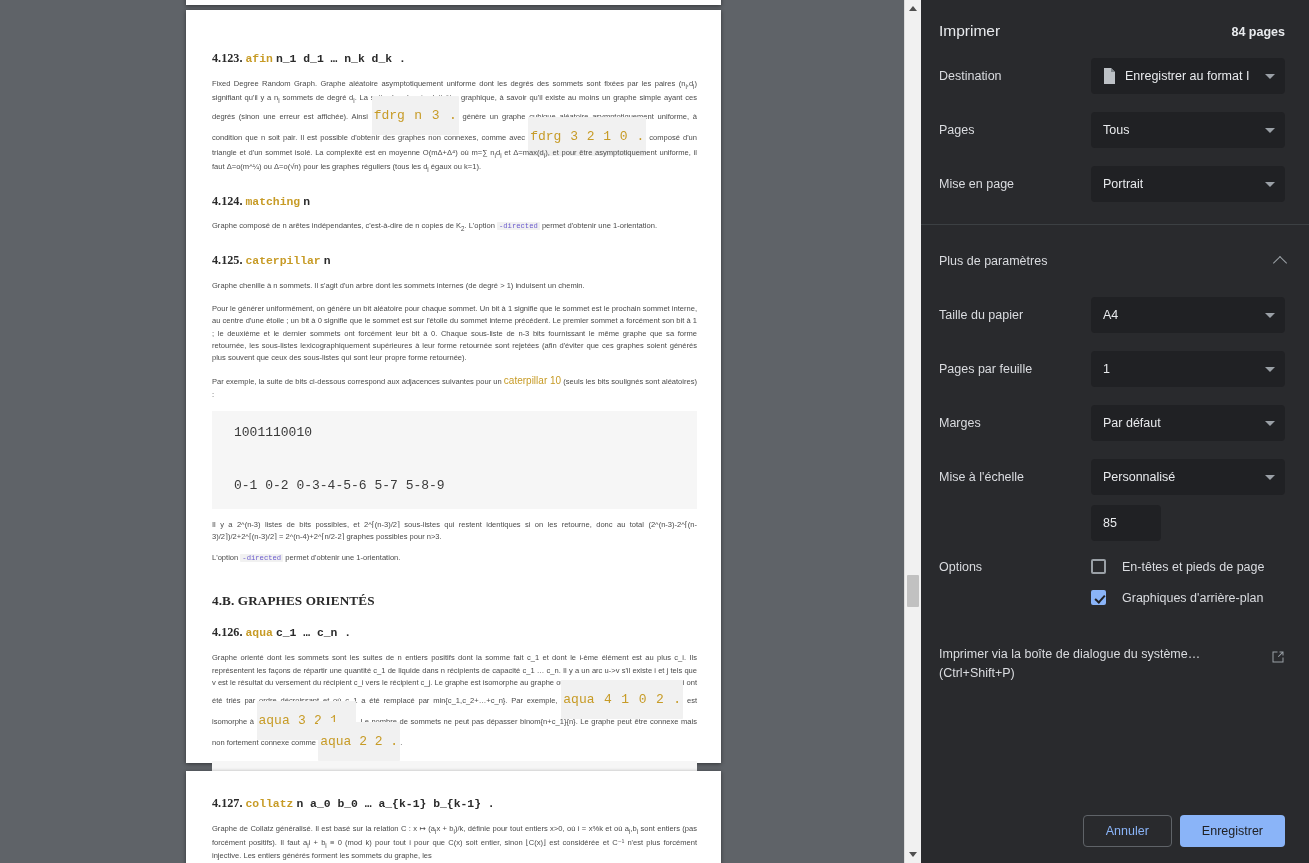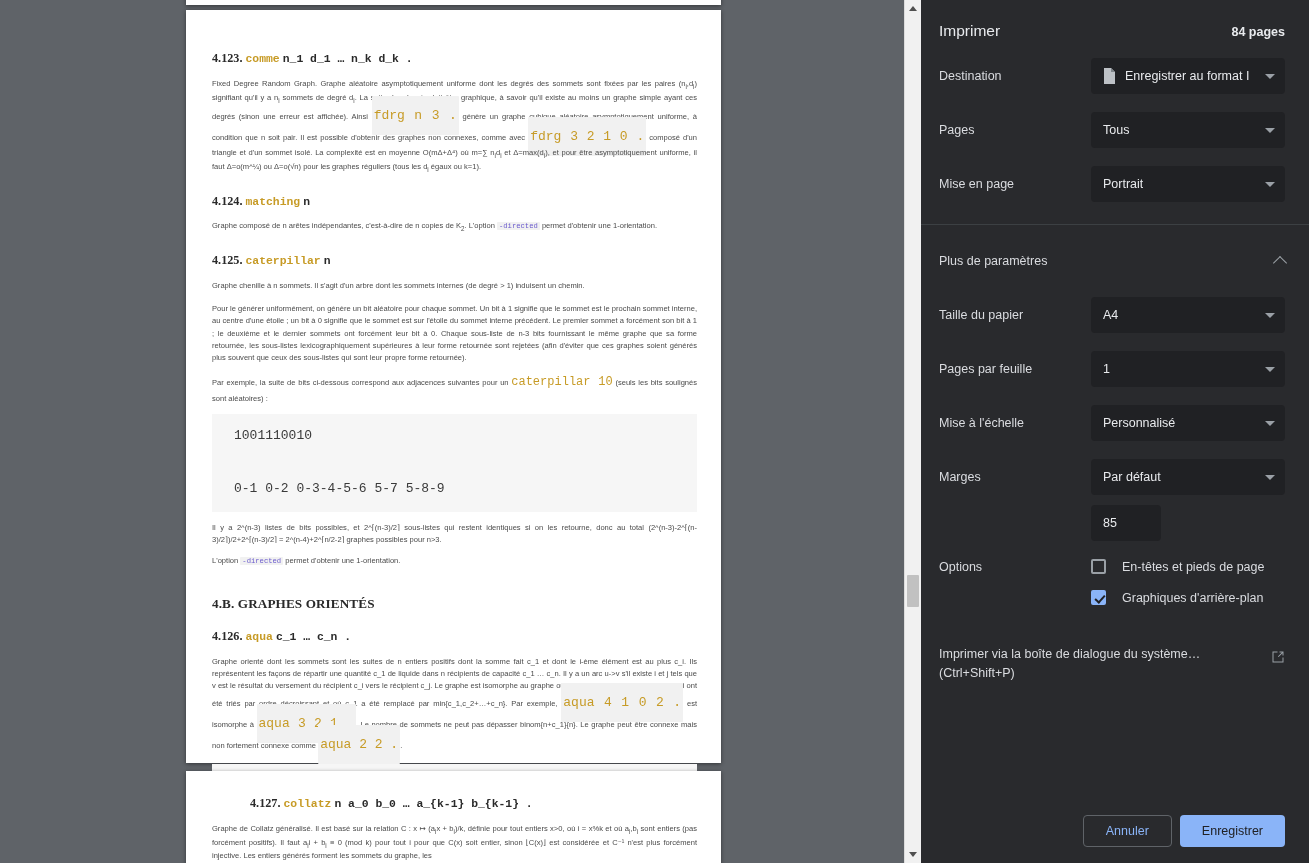--- a/index.html
+++ b/index.html
@@ -69,23 +69,23 @@
     padding: 12px 2px; font-size: 13px; border-radius: 1px;
     white-space: pre;
   }
   code.opt {
     font-family: "Liberation Mono", monospace;
     background: #f1f1f1; color: #6a5acd;
     padding: 0 2px; font-size: 7.2px; border-radius: 1px;
     white-space: pre;
   }
   code.plain {
-    font-family: Liberation Mono, monospace;
+    font-family: Liberation Sans, sans-serif;
     background: transparent; color: #c79b26;
-    font-size: 12px; white-space: pre;
+    font-size: 10px; white-space: pre;
   }
 
   pre.block {
     background: #f6f6f6;
     font-family: "Liberation Mono", monospace;
     font-size: 13px; line-height: 2.05;
     color: #3a3a3a;
     padding: 9px 0 9px 22px;
     margin: 5px 0 10px 0;
     white-space: pre;
@@ -269,21 +269,21 @@
   <div class="preview-pane">
     <div class="doc-scroll">
 
       <div class="page page-prev"></div>
 
       <div class="page page-main">
         <div class="page-inner doc">
 
           <h3 class="cmd">
             <span class="num">4.123.</span>
-            <span class="kw">comme</span>
+            <span class="kw">afin</span>
             <span class="args">n_1 d_1 … n_k d_k .</span>
           </h3>
           <p class="para"><span>Fixed Degree Random Graph. Graphe aléatoire asymptotiquement uniforme dont les degrés des sommets sont fixées par les paires (n</span><sub>i</sub><span>,d</span><sub>i</sub><span>) signifiant qu'il y a n</span><sub>i</sub><span> sommets de degré d</span><sub>i</sub><span>. La suite des degrés doit être graphique, à savoir qu'il existe au moins un graphe simple ayant ces degrés (sinon une erreur est affichée). Ainsi </span><code class="inl">fdrg n 3 .</code><span> génère un graphe cubique aléatoire asymptotiquement uniforme, à condition que n soit pair. Il est possible d'obtenir des graphes non connexes, comme avec </span><code class="inl">fdrg 3 2 1 0 .</code><span> composé d'un triangle et d'un sommet isolé. La complexité est en moyenne O(mΔ+Δ⁴) où m=∑ n</span><sub>i</sub><span>d</span><sub>i</sub><span> et Δ=max(d</span><sub>i</sub><span>), et pour être asymptotiquement uniforme, il faut Δ=o(m^¼) ou Δ=o(√n) pour les graphes réguliers (tous les d</span><sub>i</sub><span> égaux ou k=1).</span></p>
 
           <h3 class="cmd">
             <span class="num">4.124.</span>
             <span class="kw">matching</span>
             <span class="args">n</span>
           </h3>
           <p class="para"><span>Graphe composé de n arêtes indépendantes, c'est-à-dire de n copies de K</span><sub>2</sub><span>. L'option </span><code class="opt">-directed</code><span> permet d'obtenir une 1-orientation.</span></p>
@@ -313,21 +313,21 @@
           </h3>
           <p class="para"><span>Graphe orienté dont les sommets sont les suites de n entiers positifs dont la somme fait c_1 et dont le i-ème élément est au plus c_i. Ils représentent les façons de répartir une quantité c_1 de liquide dans n récipients de capacité c_1 … c_n. Il y a un arc u-&gt;v s'il existe i et j tels que v est le résultat du versement du récipient c_i vers le récipient c_j. Le graphe est isomorphe au graphe où les c_i=0 ont été supprimés, les c_i ont été triés par ordre décroissant et où c_1 a été remplacé par min{c_1,c_2+…+c_n}. Par exemple, </span><code class="inl">aqua 4 1 0 2 .</code><span> est isomorphe à </span><code class="inl">aqua 3 2 1 .</code><span>. Le nombre de sommets ne peut pas dépasser binom{n+c_1}{n}. Le graphe peut être connexe mais non fortement connexe comme </span><code class="inl">aqua 2 2 .</code><span>.</span></p>
 
           <div class="exrow"><span class="exlbl">Ex :</span>    <span>gengraph</span> <span class="y">aqua</span> <span>3 2 1 .</span> <span class="v">-label</span> <span>1</span> <span class="v">-dot filter dot -visu</span></div>
 
         </div>
       </div>
 
       <div class="page page-next">
         <div class="page-inner doc" style="padding-top:22px;">
-          <h3 class="cmd" style="margin-top:0;margin-left:38px;">
+          <h3 class="cmd" style="margin-top:0;">
             <span class="num">4.127.</span>
             <span class="kw">collatz</span>
             <span class="args">n a_0 b_0 … a_{k-1} b_{k-1} .</span>
           </h3>
           <p class="para"><span>Graphe de Collatz généralisé. Il est basé sur la relation C : x ↦ (a</span><sub>i</sub><span>x + b</span><sub>i</sub><span>)/k, définie pour tout entiers x&gt;0, où i = x%k et où a</span><sub>i</sub><span>,b</span><sub>i</sub><span> sont entiers (pas forcément positifs). Il faut a</span><sub>i</sub><span>i + b</span><sub>i</sub><span> ≡ 0 (mod k) pour tout i pour que C(x) soit entier, sinon ⌊C(x)⌋ est considérée et C⁻¹ n'est plus forcément injective. Les entiers générés forment les sommets du graphe, les</span></p>
         </div>
       </div>
     </div>
 
     <div class="scrollbar">
@@ -398,31 +398,31 @@
 
       <div class="row">
         <div class="row-label">Pages par feuille</div>
         <div class="select">
           <span class="sel-text">1</span>
           <span class="caret"></span>
         </div>
       </div>
 
       <div class="row">
+        <div class="row-label">Marges</div>
+        <div class="select">
+          <span class="sel-text">Par défaut</span>
+          <span class="caret"></span>
+        </div>
+      </div>
+
+      <div class="row">
         <div class="row-label">Mise à l'échelle</div>
         <div class="select">
           <span class="sel-text">Personnalisé</span>
-          <span class="caret"></span>
-        </div>
-      </div>
-
-      <div class="row">
-        <div class="row-label">Marges</div>
-        <div class="select">
-          <span class="sel-text">Par défaut</span>
           <span class="caret"></span>
         </div>
       </div>
     </div>
 
     <div class="scale-row">
       <div class="scale-input">85</div>
     </div>
 
     <div class="opt-row">

